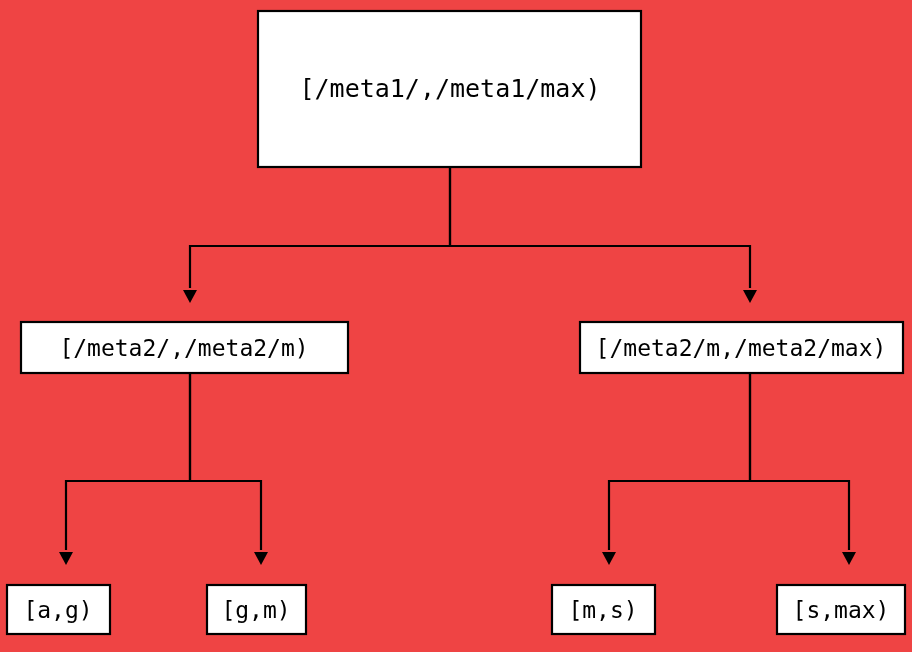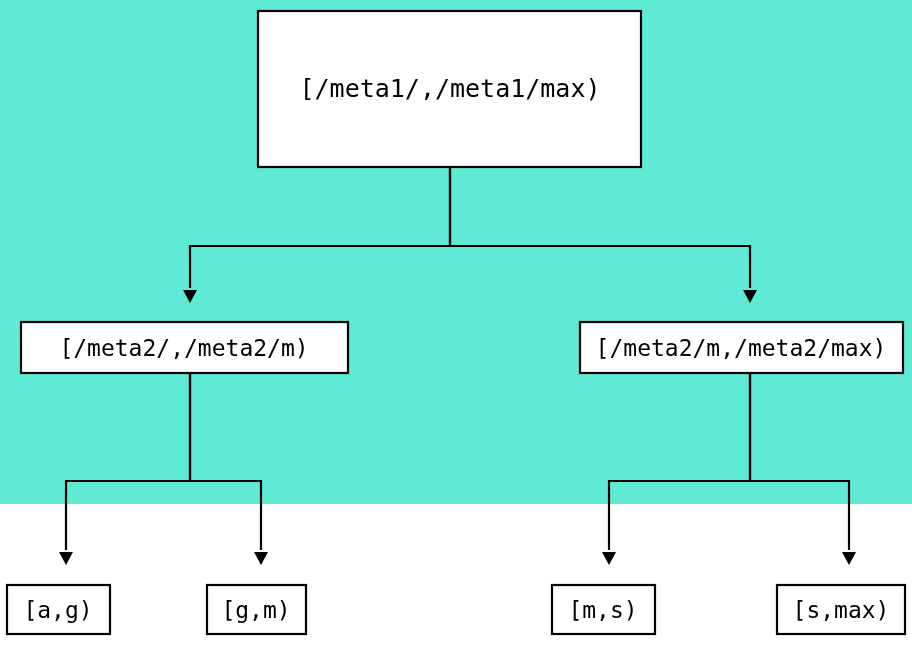--- a/index.html
+++ b/index.html
@@ -10,22 +10,22 @@
   }
   body {
     width: 912px;
     height: 652px;
     overflow: hidden;
     font-family: "DejaVu Sans Mono", "Liberation Mono", monospace;
   }
   #diagram-root {
     position: relative;
     width: 912px;
-    height: 504px;
-    background: #5eead4;
+    height: 652px;
+    background: #ef4444;
   }
   svg#tree-svg {
     display: block;
     width: 912px;
     height: 652px;
   }
   .node-box {
     fill: #ffffff;
     stroke: #000000;
     stroke-width: 2.2;

